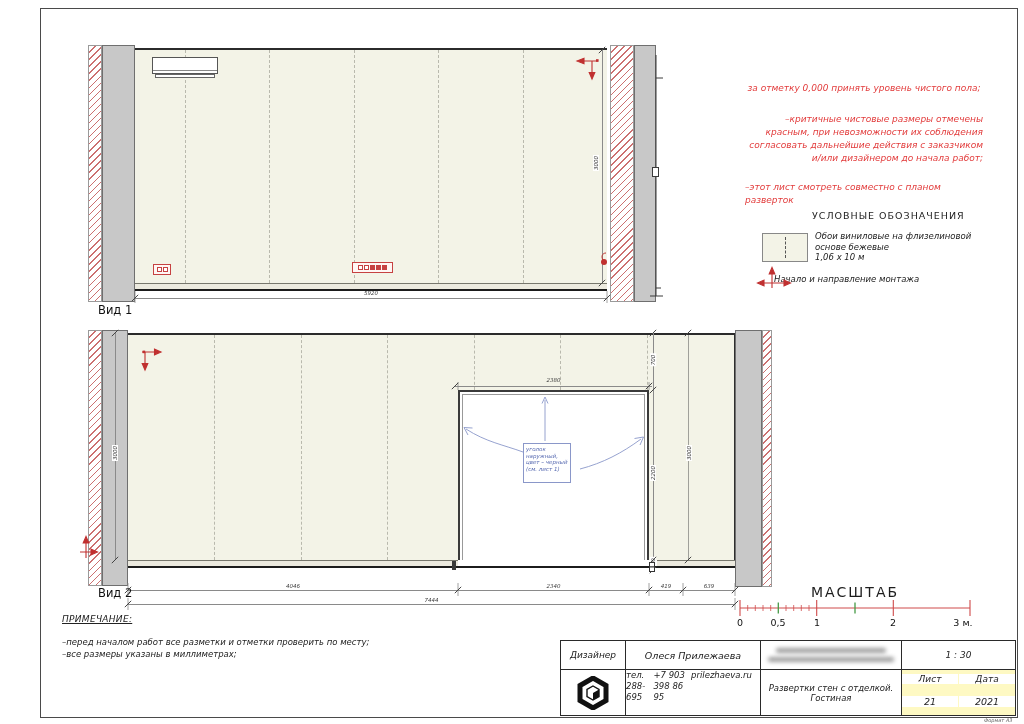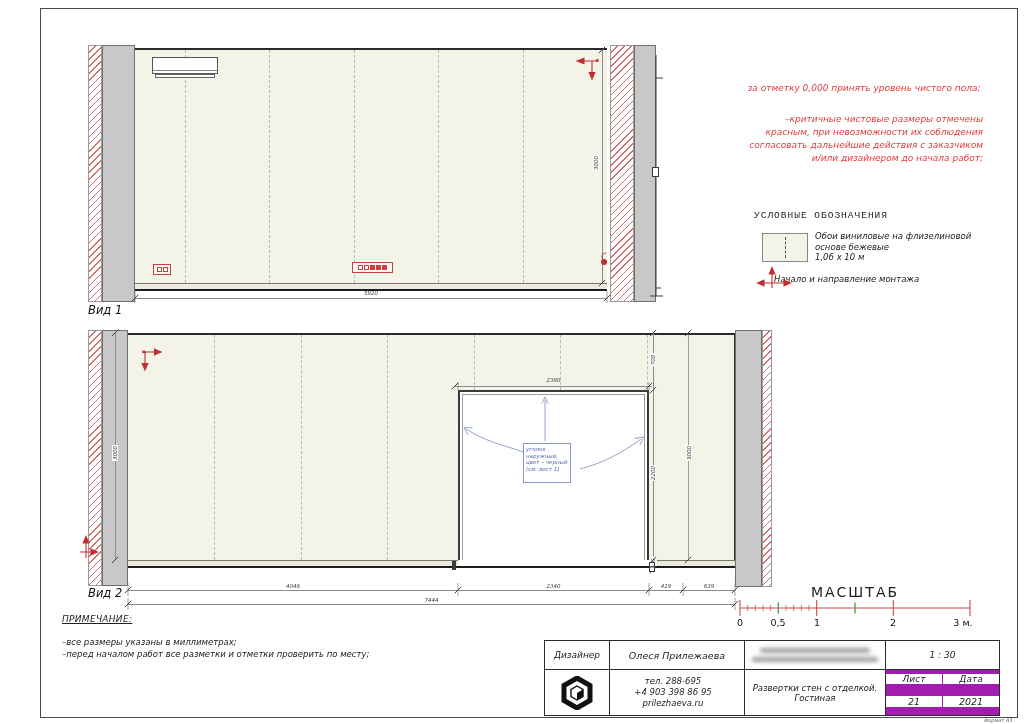--- a/index.html
+++ b/index.html
@@ -15,34 +15,34 @@
   .base{background:#eceadf;border-top:1px solid #77776d;border-bottom:2.5px solid #1c1c1c;box-sizing:border-box;}
   .dimline-h{position:absolute;height:0;border-top:1px solid #8a8a8a;}
   .dimline-v{position:absolute;width:0;border-left:1px solid #8a8a8a;}
   .dimlabel{position:absolute;font-size:5.5px;color:#3c3c3c;text-align:center;font-style:italic;}
   .vdim{position:absolute;font-size:5.5px;color:#3c3c3c;background:#fff;padding:0 1px;
         transform:rotate(-90deg);transform-origin:center;white-space:nowrap;font-style:italic;}
   .outlet{position:absolute;display:flex;align-items:center;justify-content:center;gap:1px;
           border:1px solid #c64141;background:#fff6f4;box-sizing:border-box;}
   .outlet i{display:block;width:5px;height:5px;border:1px solid #c64141;box-sizing:border-box;background:#fff;}
   .outlet i.f{background:#c64141;}
-  .viewlabel{position:absolute;font-style:italic;font-size:11.5px;color:#111;}
+  .viewlabel{position:absolute;font-size:11.5px;color:#111;margin-left:10px;}
   .red-note{position:absolute;color:#e23b3b;font-style:italic;font-size:9px;line-height:1.45;margin-top:24px;}
   .red-note p{margin:0 0 13px 0;}
   .ann{font-style:italic;color:#222;}
   .callout{position:absolute;border:1px solid #8a97c9;background:rgba(255,255,255,.93);
            color:#5568b0;font-style:italic;font-size:5.5px;line-height:1.2;padding:2px;box-sizing:border-box;}
   .tb{position:absolute;display:grid;grid-template-columns:64px 134px 140px 1fr;grid-template-rows:28px 1fr;
       gap:1px;background:#2a2a2a;border:1.5px solid #2a2a2a;box-sizing:border-box;}
   .tb>div{background:#fff;display:flex;align-items:center;justify-content:center;
           font-style:italic;font-size:9px;color:#222;overflow:hidden;}
-  .tb .contacts{flex-direction:column;align-items:center;justify-content:center;
+  .tb .contacts{flex-direction:row;align-items:flex-start;justify-content:center;
                 padding-right:8px;font-size:8.5px;line-height:1.3;}
   .tb .nest{display:grid;grid-template-columns:1fr 1fr;grid-template-rows:17px 1fr;gap:1px;
-            background:#a21caf;padding:0;}
+            background:#fef9c3;padding:0;}
   .tb .nest>div{background:#fff;display:flex;align-items:center;justify-content:center;
                 font-style:italic;font-size:9px;color:#222;}
   .blurbar{height:5px;background:#9e9e9e;border-radius:2px;filter:blur(2px);}
   .door{position:absolute;background:#fff;border:2px solid #3a3a3a;border-bottom:none;box-sizing:border-box;}
   .door .inner{position:absolute;left:2px;right:2px;top:2px;bottom:0;
                border:1px solid #999;border-bottom:none;}
   .heading{font-size:9.5px;color:#1d1d1d;letter-spacing:1px;}
 </style>
 </head>
 <body>
@@ -131,63 +131,64 @@
   <div class="dimlabel" style="left:458px;top:583px;width:191px;">2340</div>
   <div class="dimlabel" style="left:649px;top:583px;width:34px;">419</div>
   <div class="dimlabel" style="left:683px;top:583px;width:52px;">639</div>
   <div class="abs dimline-h" style="left:128px;top:604px;width:607px;"></div>
   <div class="dimlabel" style="left:128px;top:597px;width:607px;">7444</div>
   <div class="viewlabel" style="left:88px;top:586px;">Вид 2</div>
 
   <div class="red-note" style="left:745px;top:58px;width:238px;">
     <p style="text-align:center;margin-bottom:18px;">за отметку 0,000 принять уровень чистого пола;</p>
     <p style="text-align:right;">–критичные чистовые размеры отмечены красным, при невозможности их соблюдения согласовать дальнейшие действия с заказчиком и/или дизайнером до начала работ;</p>
-  </div>
-
-  <div class="abs heading" style="left:754px;top:210px;font-family:Liberation Mono, monospace;">УСЛОВНЫЕ ОБОЗНАЧЕНИЯ</div>
+    <p style="text-align:left;margin-top:16px;">–этот лист смотреть совместно с планом разверток</p>
+  </div>
+
+  <div class="abs heading" style="left:812px;top:210px;">УСЛОВНЫЕ ОБОЗНАЧЕНИЯ</div>
   <div class="abs" style="left:762px;top:233px;width:46px;height:29px;background:#f3f3e7;border:1px solid #888;box-sizing:border-box;">
     <div style="position:absolute;left:22px;top:3px;bottom:3px;width:0;border-left:1px dashed #555;"></div>
   </div>
   <div class="abs ann" style="left:815px;top:231px;width:168px;font-size:8.5px;line-height:1.25;">
     <div>Обои виниловые на флизелиновой основе бежевые</div>
     <div>1,06 х 10 м</div>
   </div>
   <div class="abs ann" style="left:774px;top:274px;width:180px;font-size:8.5px;">Начало и направление монтажа</div>
 
   <div class="abs heading" style="left:740px;top:584px;width:230px;text-align:center;letter-spacing:2px;font-size:14px;">МАСШТАБ</div>
   <span class="abs" style="left:740px;top:617px;font-size:9.5px;color:#111;transform:translateX(-50%);">0</span>
   <span class="abs" style="left:778px;top:617px;font-size:9.5px;color:#111;transform:translateX(-50%);">0,5</span>
   <span class="abs" style="left:817px;top:617px;font-size:9.5px;color:#111;transform:translateX(-50%);">1</span>
   <span class="abs" style="left:893px;top:617px;font-size:9.5px;color:#111;transform:translateX(-50%);">2</span>
   <span class="abs" style="left:963px;top:617px;font-size:9.5px;color:#111;transform:translateX(-50%);">3 м.</span>
 
   <div class="abs ann" style="left:62px;top:614px;font-size:9px;text-decoration:underline;letter-spacing:.3px;">ПРИМЕЧАНИЕ:</div>
   <div class="abs ann" style="left:62px;top:636px;font-size:8.5px;line-height:12px;">
+    <div>–перед началом работ все разметки и отметки проверить по месту;</div>
     <div>–все размеры указаны в миллиметрах;</div>
-    <div>–перед началом работ все разметки и отметки проверить по месту;</div>
-  </div>
-
-  <div class="tb" style="left:544px;top:640px;width:456px;height:76px;">
+  </div>
+
+  <div class="tb" style="left:560px;top:640px;width:456px;height:76px;">
     <div>Дизайнер</div>
     <div style="font-size:9.5px;">Олеся Прилежаева</div>
     <div style="flex-direction:column;justify-content:center;">
       <div class="blurbar" style="width:78%;margin:2px 0;"></div>
       <div class="blurbar" style="width:90%;margin:2px 0;"></div>
     </div>
     <div>1 : 30</div>
     <div>
       <svg width="34" height="34" viewBox="0 0 34 34">
         <polygon points="17,2 30,9.5 30,24.5 17,32 4,24.5 4,9.5" fill="none" stroke="#111" stroke-width="5"></polygon>
         <polygon points="17,10 23,13.5 23,20.5 17,24 11,20.5 11,13.5" fill="#fff" stroke="#111" stroke-width="1.4"></polygon>
         <polygon points="17,17 23,13.5 23,20.5 17,24" fill="#111"></polygon>
       </svg>
     </div>
     <div class="contacts">
       <div>тел. 288-695</div>
-      <div>+4 903 398 86 95</div>
+      <div>+7 903 398 86 95</div>
       <div>prilezhaeva.ru</div>
     </div>
     <div style="font-size:8.5px;text-align:center;">Развертки стен с отделкой. Гостиная</div>
     <div class="nest">
       <div>Лист</div>
       <div>Дата</div>
       <div style="font-size:9.5px;">21</div>
       <div style="font-size:9.5px;">2021</div>
     </div>
   </div>

